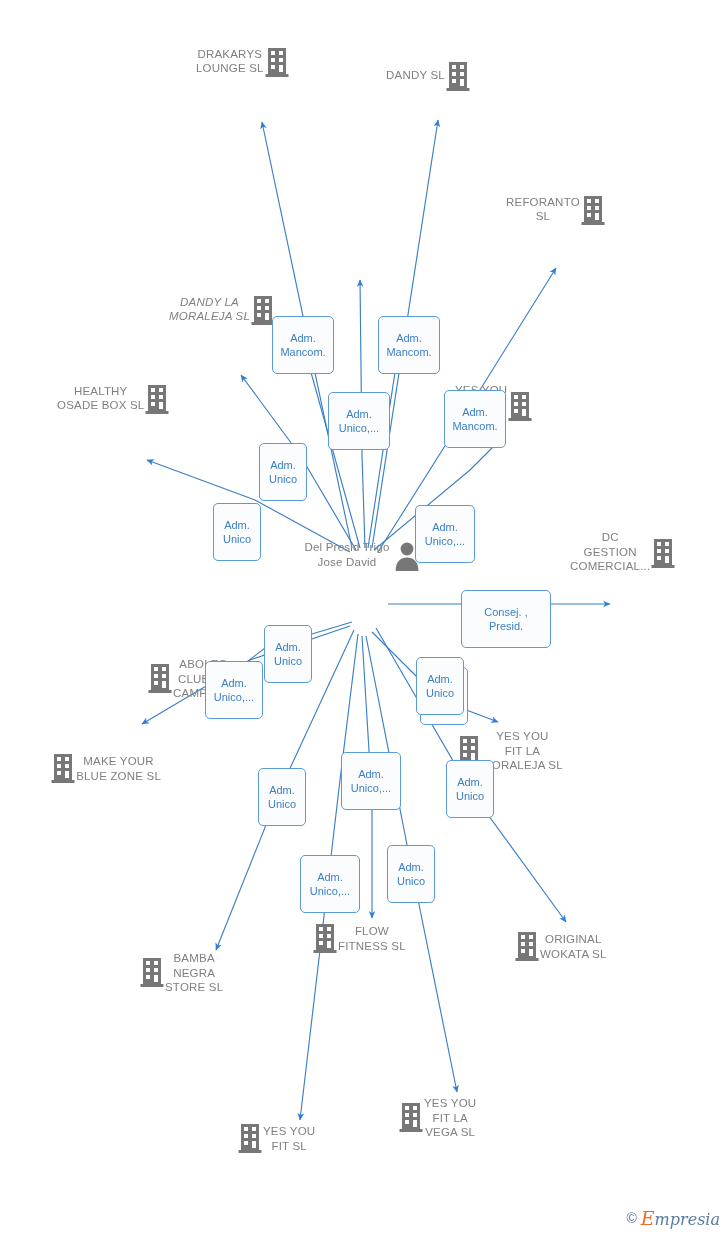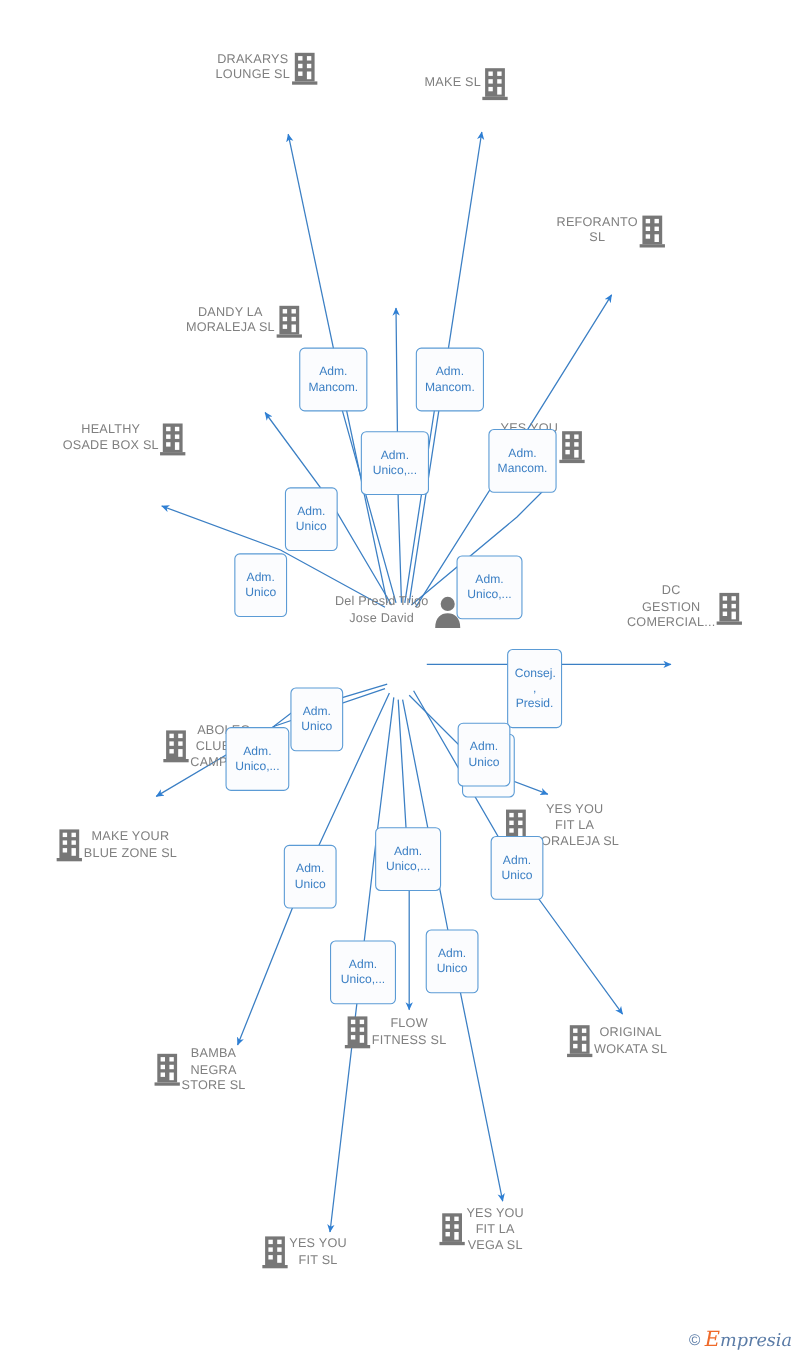--- a/index.html
+++ b/index.html
@@ -100,21 +100,21 @@
             <rect x="7" y="12" width="4" height="4"></rect>
             <rect x="15" y="12" width="4" height="4"></rect>
             <rect x="7" y="19" width="4" height="4"></rect>
             <rect x="15" y="19" width="4" height="7"></rect>
           </g>
         </svg>
     </div>
   </div>
 
   <div class="node" style="left:446px;top:60px;">
-    <div class="caption above">MAKE SL</div>
+    <div class="caption above">DANDY SL</div>
     <div class="glyph">
       <svg class="bldg" viewBox="0 0 26 32">
           <g fill="#777">
             <rect x="4" y="2" width="18" height="26"></rect>
             <rect x="1.5" y="28" width="23" height="3"></rect>
           </g>
           <g fill="#fff">
             <rect x="7" y="5" width="4" height="4"></rect>
             <rect x="15" y="5" width="4" height="4"></rect>
             <rect x="7" y="12" width="4" height="4"></rect>
@@ -141,21 +141,21 @@
             <rect x="15" y="5" width="4" height="4"></rect>
             <rect x="7" y="12" width="4" height="4"></rect>
             <rect x="15" y="12" width="4" height="4"></rect>
             <rect x="7" y="19" width="4" height="4"></rect>
             <rect x="15" y="19" width="4" height="7"></rect>
           </g>
         </svg>
     </div>
   </div>
 
-  <div class="node" style="left:229px;top:276px;">
+  <div class="node" style="left:229px;top:294px;font-style:italic;">
     <div class="caption above">DANDY LA
 MORALEJA  SL</div>
     <div class="glyph">
       <svg class="bldg" viewBox="0 0 26 32">
           <g fill="#777">
             <rect x="4" y="2" width="18" height="26"></rect>
             <rect x="1.5" y="28" width="23" height="3"></rect>
           </g>
           <g fill="#fff">
             <rect x="7" y="5" width="4" height="4"></rect>
@@ -423,21 +423,21 @@
   <div class="edge-label" style="left:328px;top:392px;width:62px;">Adm.
 Unico,...</div>
   <div class="edge-label" style="left:444px;top:390px;width:62px;">Adm.
 Mancom.</div>
   <div class="edge-label" style="left:259px;top:443px;width:48px;">Adm.
 Unico</div>
   <div class="edge-label" style="left:213px;top:503px;width:48px;">Adm.
 Unico</div>
   <div class="edge-label" style="left:415px;top:505px;width:60px;">Adm.
 Unico,...</div>
-  <div class="edge-label" style="left:461px;top:590px;width:50px;text-align:center;">Consej. ,
+  <div class="edge-label" style="left:461px;top:590px;width:90px;text-align:center;">Consej. ,
 Presid.</div>
   <div class="edge-label" style="left:264px;top:625px;width:48px;">Adm.
 Unico</div>
   <div class="edge-label" style="left:205px;top:661px;width:58px;">Adm.
 Unico,...</div>
   <div class="edge-label" style="left:258px;top:768px;width:48px;">Adm.
 Unico</div>
   <div class="edge-label" style="left:446px;top:760px;width:48px;">Adm.
 Unico</div>
   <div class="edge-label" style="left:420px;top:667px;width:48px;">Adm.

